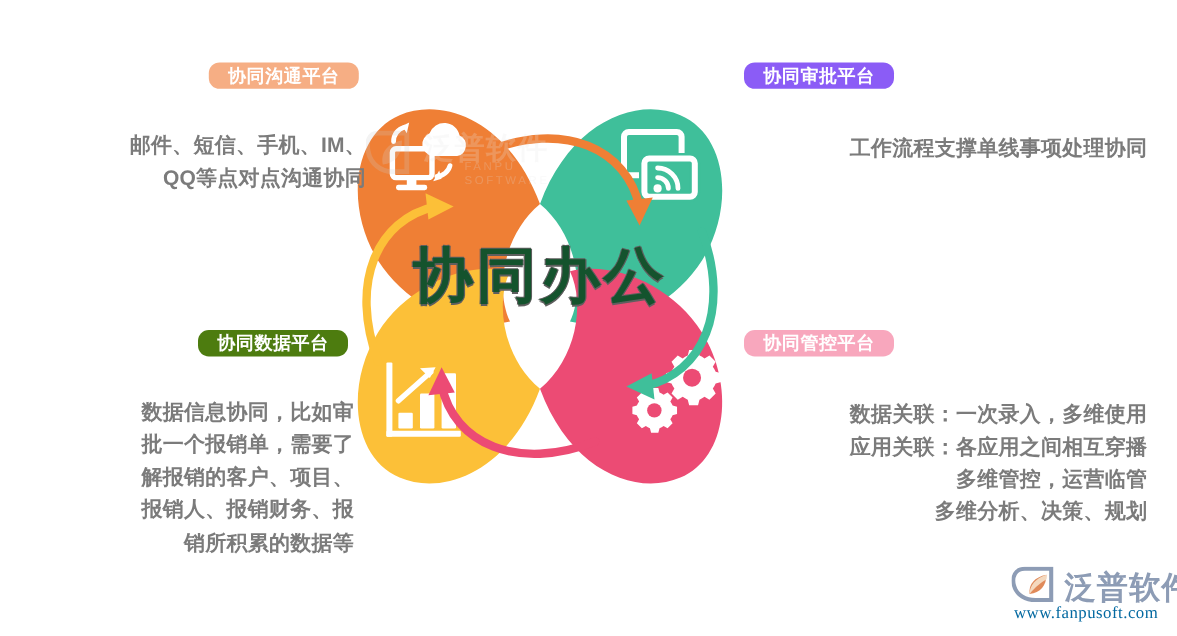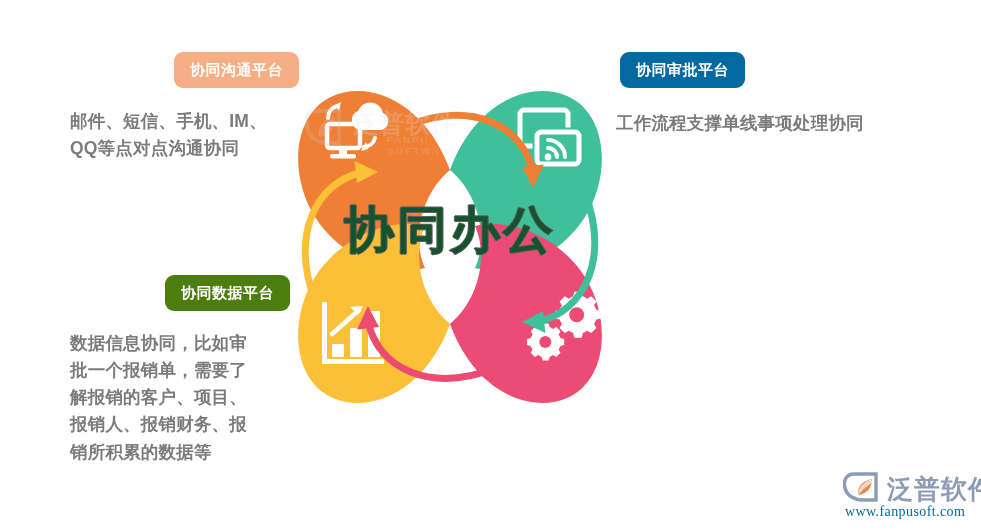--- a/index.html
+++ b/index.html
@@ -26,36 +26,37 @@
     align-items: center;
     justify-content: center;
     border-radius: 9px;
     color: #ffffff;
     font-weight: bold;
     font-size: 15px;
     letter-spacing: 0.5px;
     white-space: nowrap;
     box-sizing: border-box;
     padding: 0 16px;
-    height: 36px;
+    height: 22px;
   }
   #badge-comm  { left: 174px; top: 52px;  background: #f6ae84; }
-  #badge-appr  { left: 620px; top: 52px;  background: #0369a1; }
+  #badge-appr  { left: 620px; top: 52px;  background: #8b5cf6; }
   #badge-data  { left: 165px; top: 275px; background: #4d7c0f; }
   #badge-ctrl  { left: 620px; top: 275px; background: #f8a7bd; }
 
   
   .desc {
     position: absolute;
     color: #7b7b7b;
     font-weight: bold;
     font-size: 17.5px;
     line-height: 1.55;
     letter-spacing: 0.2px;
     white-space: pre-line;
+    text-align: right;
   }
   #desc-comm { left: 70px;  top: 108px; width: 235px; }
   #desc-appr { left: 616px; top: 110px; width: 340px; }
   #desc-data { left: 70px;  top: 330px; width: 225px; }
   #desc-ctrl { left: 616px; top: 332px; width: 340px; }
 
   
   #diagram {
     position: absolute;
     left: 265px;
@@ -256,29 +257,34 @@
       <path d="M 34 4 L 10 4 C 2 4, 0 12, 2 20 C 4 29, 12 36, 22 36 L 34 36 Z" fill="none" stroke="#cccccc" stroke-width="4"></path>
       <path d="M 30 10 C 18 12, 12 20, 14 30 C 24 29, 30 22, 30 10 Z" fill="#d8d8d8"></path>
     </svg>
     <div class="wm-text">泛普软件</div>
     <div class="wm-sub">FANPU SOFTWARE</div>
   </div>
 
   <div class="badge" id="badge-comm">协同沟通平台</div>
   <div class="badge" id="badge-appr">协同审批平台</div>
   <div class="badge" id="badge-data">协同数据平台</div>
+  <div class="badge" id="badge-ctrl">协同管控平台</div>
 
   <div class="desc" id="desc-comm">邮件、短信、手机、IM、
 QQ等点对点沟通协同</div>
   <div class="desc" id="desc-appr">工作流程支撑单线事项处理协同</div>
   <div class="desc" id="desc-data">数据信息协同，比如审
 批一个报销单，需要了
 解报销的客户、项目、
 报销人、报销财务、报
 销所积累的数据等</div>
+  <div class="desc" id="desc-ctrl">数据关联：一次录入，多维使用
+应用关联：各应用之间相互穿播
+多维管控，运营临管
+多维分析、决策、规划</div>
 
   <div id="logo">
     <svg width="42" height="30" viewBox="0 0 42 30">
       <path d="M 33 2 L 11 2 C 3 2, 0 9, 2 16 C 4 24, 12 28, 20 28 L 33 28 Z" fill="none" stroke="#8d9cb5" stroke-width="3.4"></path>
       <path d="M 29 7 C 19 9, 14 15, 15 23 C 24 22, 29 16, 29 7 Z" fill="#e08a5a"></path>
       <path d="M 15 23 C 20 17, 25 13, 29 11 L 29 7 C 20 10, 15 16, 15 23 Z" fill="#f4d9bf"></path>
     </svg>
     <div class="logo-cn">泛普软件</div>
     <div class="logo-url">www.fanpusoft.com</div>
   </div>

